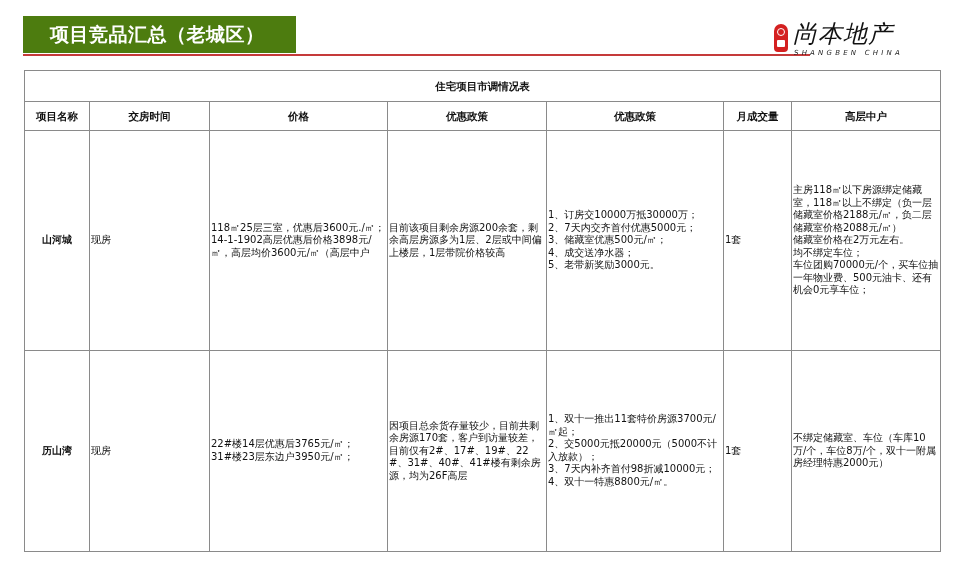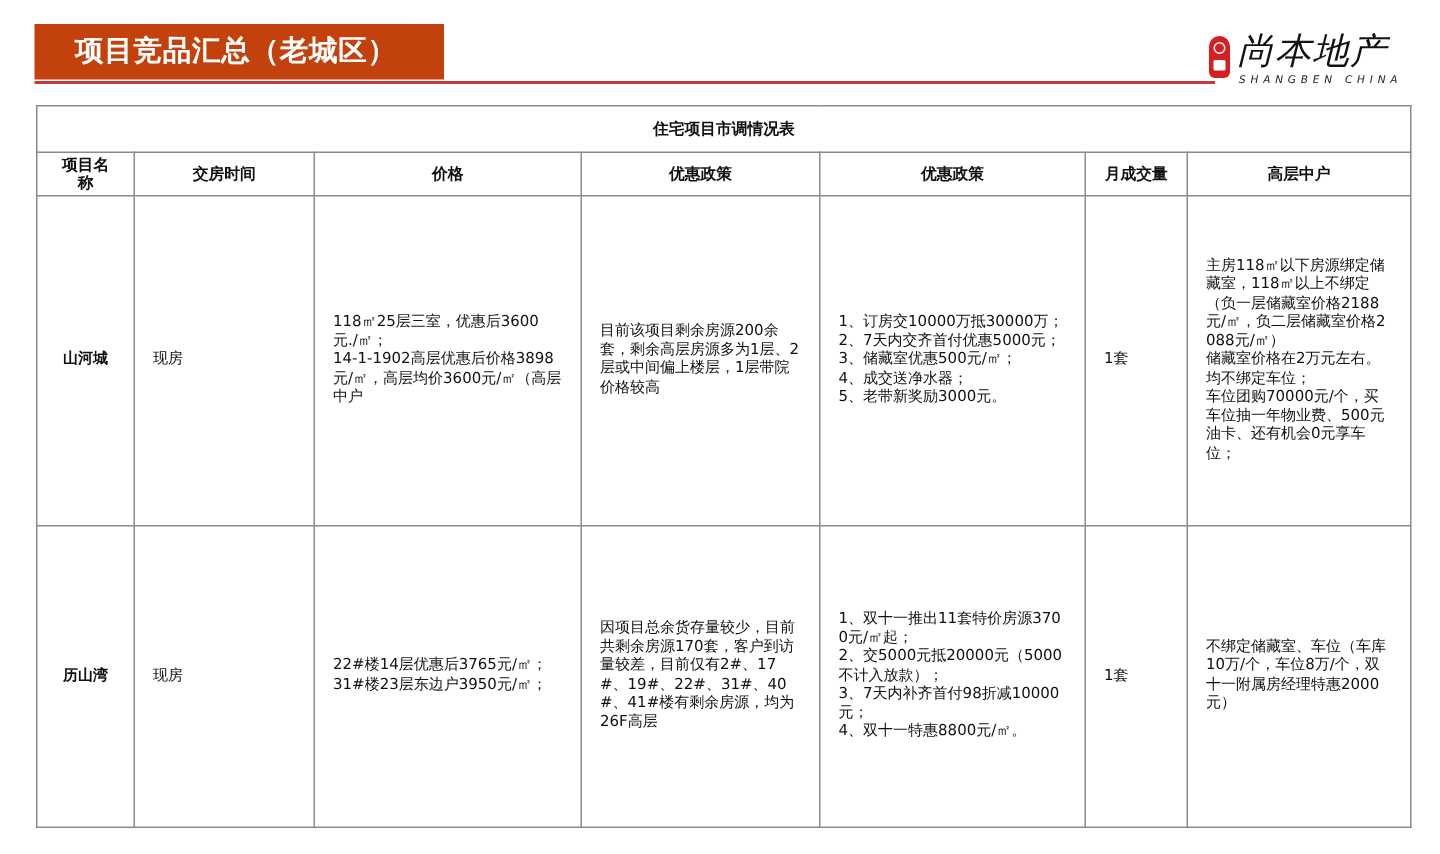--- a/index.html
+++ b/index.html
@@ -3,30 +3,30 @@
 <meta charset="utf-8">
 <style>
   html, body { margin: 0; padding: 0; background: #ffffff; }
   body {
     width: 960px; height: 569px; position: relative; overflow: hidden;
     font-family: "DejaVu Sans", "Liberation Sans", sans-serif;
     color: #111;
   }
   .title-bar {
     position: absolute; left: 23px; top: 16px; width: 273px; height: 37px;
-    background: #c2410c; color: #fff;
+    background: #4d7c0f; color: #fff;
     font-size: 19px; font-weight: bold; line-height: 37px;
     padding-left: 27px; box-sizing: border-box; letter-spacing: 0.5px;
   }
   .title-underline {
     position: absolute; left: 23px; top: 54px; width: 787px; height: 2px;
     background: #c53a3a;
   }
   .logo {
-    position: absolute; left: 806px; top: 22px; width: 135px; height: 36px;
+    position: absolute; left: 774px; top: 22px; width: 135px; height: 36px;
   }
   .logo-badge {
     position: absolute; left: 0; top: 2px; width: 14px; height: 28px;
     border-radius: 7px 7px 4px 4px; background: #d42020;
   }
   .logo-badge::before {
     content: ""; position: absolute; left: 3px; top: 4px; width: 8px; height: 8px;
     border: 1.5px solid #fff; border-radius: 50%; box-sizing: border-box;
   }
   .logo-badge::after {
@@ -42,21 +42,21 @@
     position: absolute; left: 20px; top: 27px;
     font-size: 7px; letter-spacing: 3.2px; color: #222; font-style: italic;
   }
   table.market {
     position: absolute; left: 24px; top: 70px;
     width: 916px; height: 482px;
     border-collapse: collapse; table-layout: fixed;
     border: 1.5px solid #555;
   }
   table.market td, table.market th {
-    border: 1px solid #8a8a8a; padding: 0 12px;
+    border: 1px solid #8a8a8a; padding: 0 1px;
     font-size: 10px; line-height: 12.5px; vertical-align: middle;
     word-break: break-all;
   }
   table.market th { font-weight: bold; text-align: center; font-size: 10.5px; }
   .caption-row th { height: 30px; border-bottom: 1.5px solid #777; }
   .header-row th { height: 28px; border-bottom: 1.5px solid #777; }
   .row-1 td { height: 218px; }
   .row-2 td { height: 200px; }
   td.name-cell { text-align: center; font-weight: bold; }
   td.center { text-align: left; }

